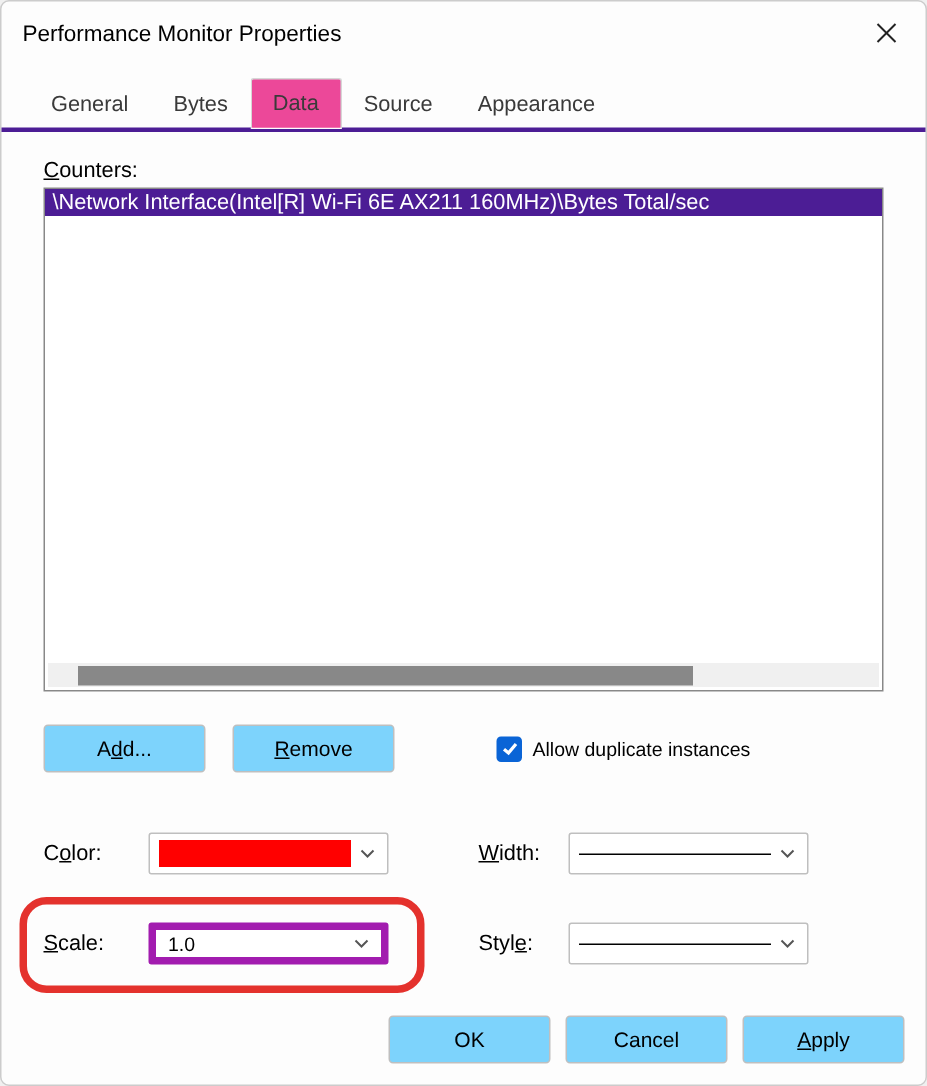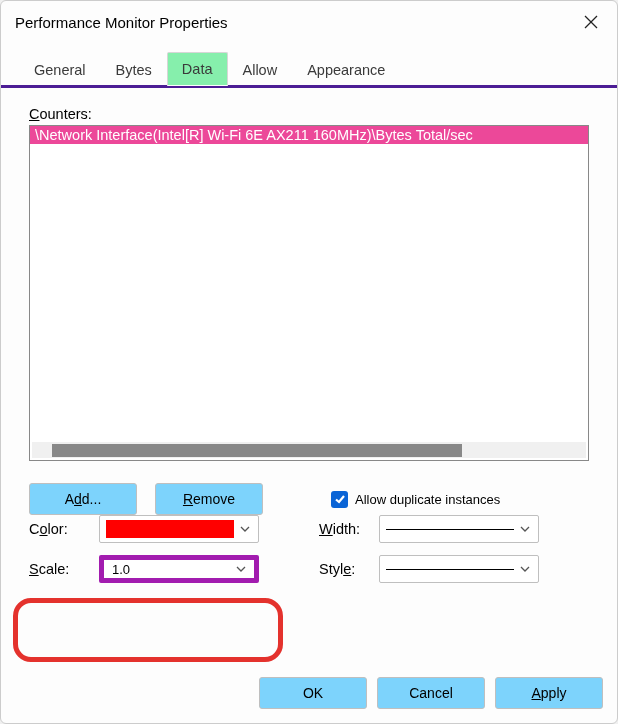--- a/index.html
+++ b/index.html
@@ -50,21 +50,21 @@
       padding: 8px 14px 8px 14px;
       font-size: 14.5px;
       color: #3a3a3a;
       cursor: pointer;
       border: 1px solid transparent;
       border-bottom: none;
       position: relative;
       top: 1px;
     }
     .tab.active {
-      background: #86efac;
+      background: #ec4899;
       border: 1px solid #d6d6d6;
       border-bottom: 1px solid #fdfdfd;
       border-top-left-radius: 2px;
       border-top-right-radius: 2px;
     }
     .tab-body {
       flex: 1;
       padding: 18px 28px 10px 28px;
       display: flex;
       flex-direction: column;
@@ -74,21 +74,21 @@
       margin-bottom: 3px;
     }
     .listbox {
       border: 1px solid #888;
       height: 336px;
       background: #fff;
       position: relative;
       overflow: hidden;
     }
     .list-item {
-      background: #ec4899;
+      background: #4c1d95;
       color: #fff;
       padding: 1px 5px;
       font-size: 14.5px;
       white-space: nowrap;
     }
     .hscrollbar {
       position: absolute;
       left: 2px; right: 2px; bottom: 2px;
       height: 16px;
       background: #f0f0f0;
@@ -129,23 +129,24 @@
     .chk {
       width: 17px; height: 17px;
       border-radius: 3px;
       background: #0a64d6;
       display: flex;
       align-items: center;
       justify-content: center;
     }
     .chk svg { width: 12px; height: 12px; stroke: #fff; stroke-width: 2.2; fill: none; }
     .fields-grid {
+      margin-top: 40px;
       display: grid;
       grid-template-columns: 70px 160px 60px 60px 160px;
-      row-gap: 12px;
+      row-gap: 32px;
       align-items: center;
     }
     .fld-label { font-size: 14.5px; }
     .select {
       border: 1px solid #bfbfbf;
       height: 28px;
       background: #fff;
       display: flex;
       align-items: center;
       justify-content: space-between;
@@ -204,21 +205,21 @@
           <line x1="1" y1="1" x2="13" y2="13" stroke="#222" stroke-width="1.3"></line>
           <line x1="13" y1="1" x2="1" y2="13" stroke="#222" stroke-width="1.3"></line>
         </svg>
     </div>
   </div>
 
   <div class="tabs">
     <div class="tab">General</div>
     <div class="tab">Bytes</div>
     <div class="tab active">Data</div>
-    <div class="tab">Allow</div>
+    <div class="tab">Source</div>
     <div class="tab">Appearance</div>
   </div>
 
   <div class="tab-body">
     <div class="counters-label"><span class="u" style="text-decoration:underline">C</span><span>ounters:</span></div>
     <div class="listbox">
       <div class="list-item">\Network Interface(Intel[R] Wi-Fi 6E AX211 160MHz)\Bytes Total/sec</div>
       <div class="hscrollbar">
         <div class="hthumb"></div>
       </div>

